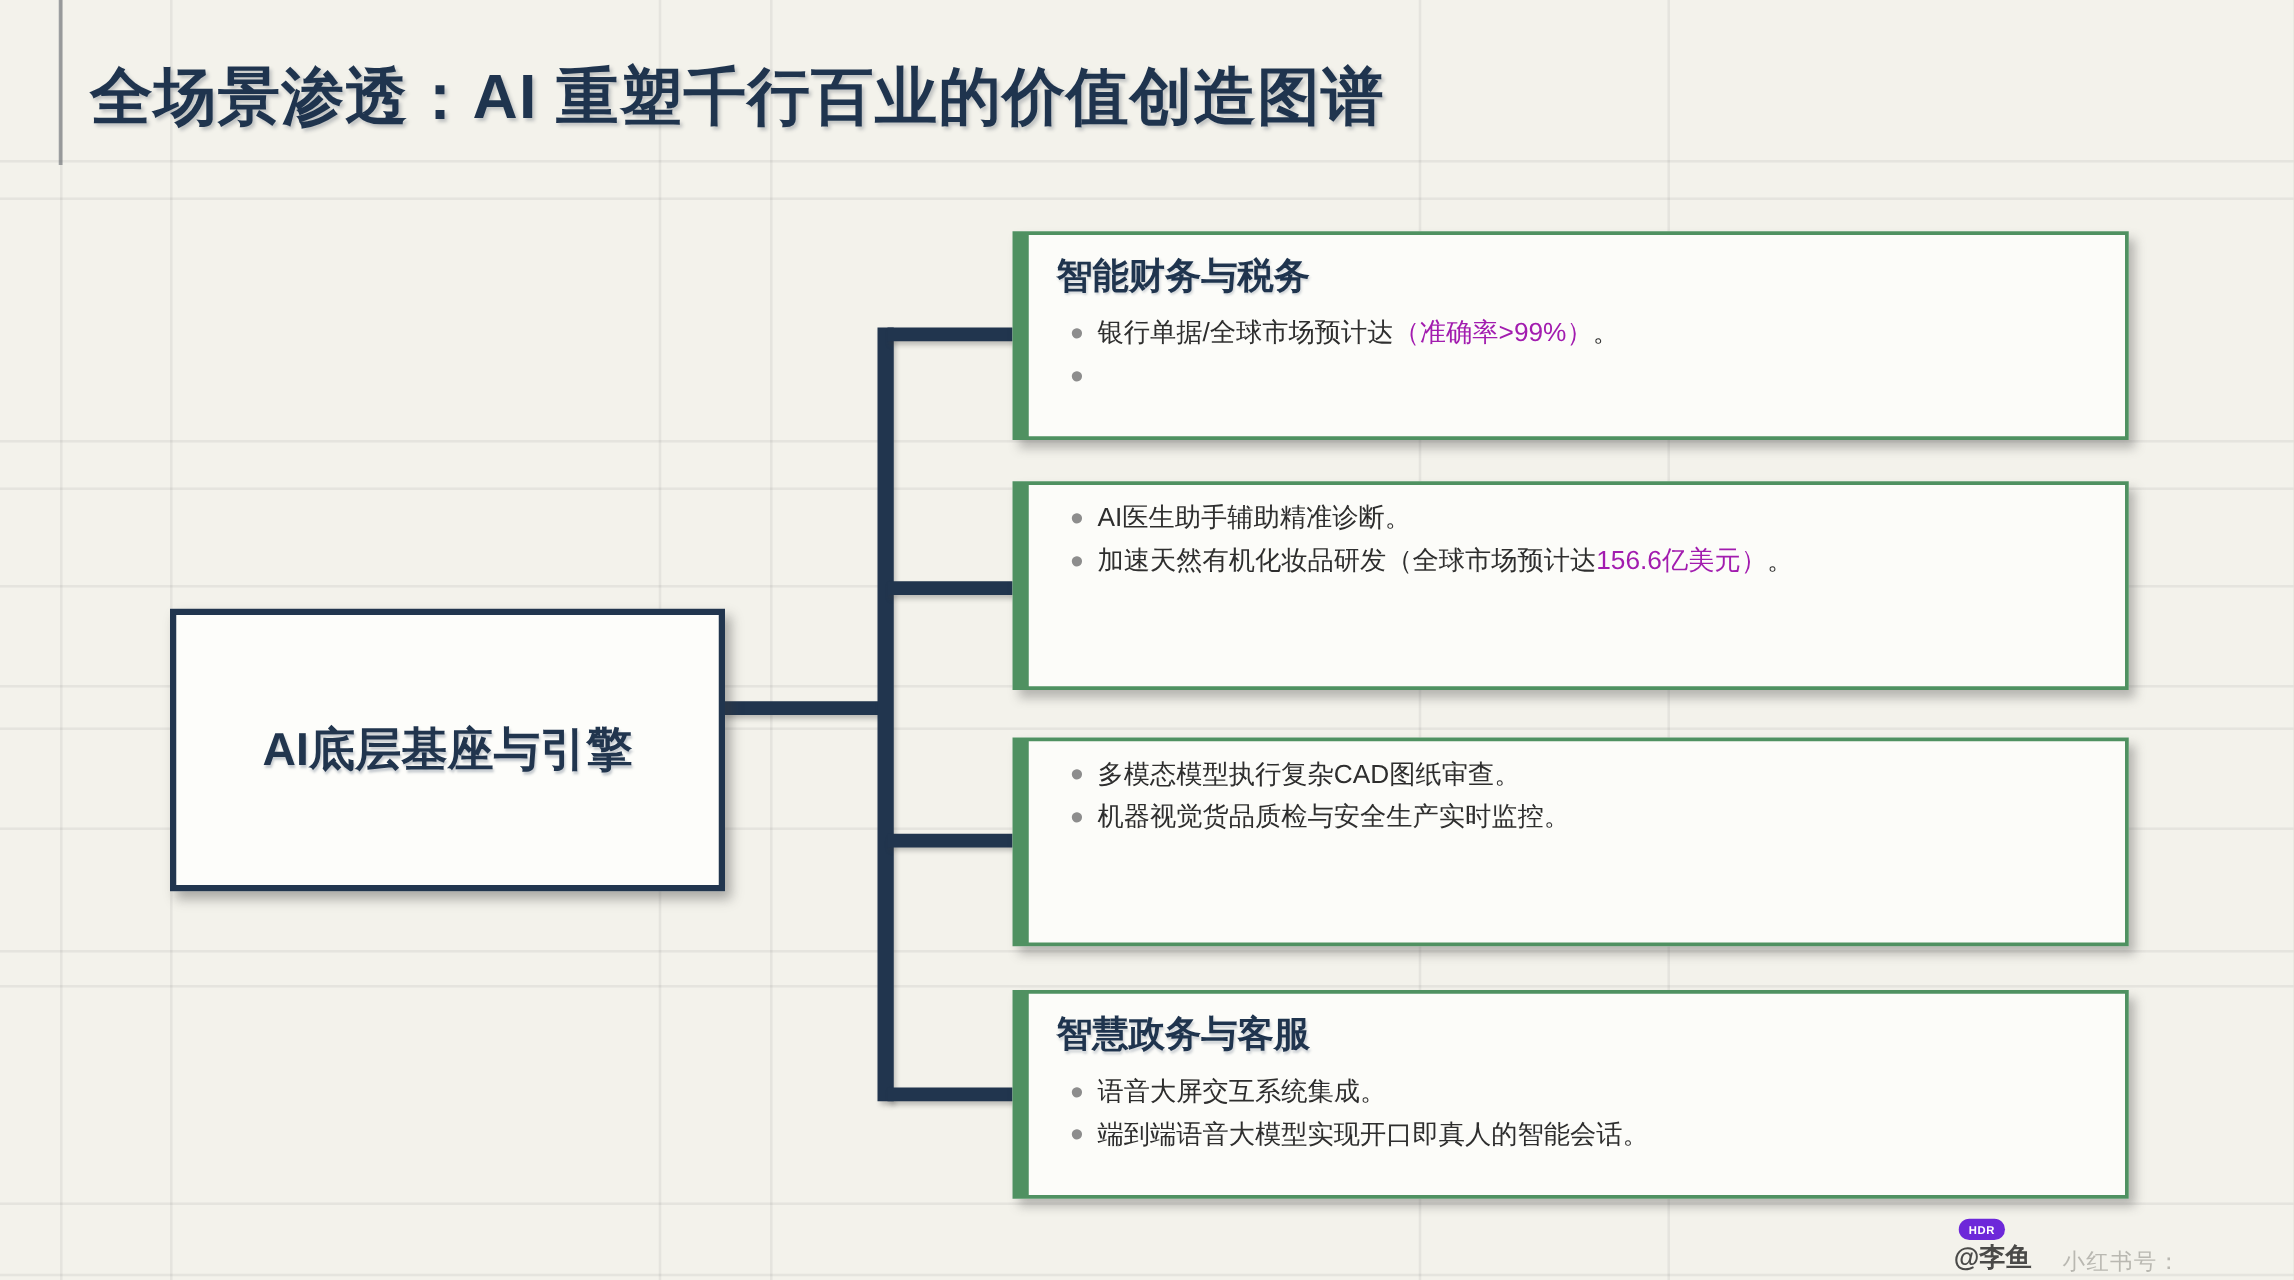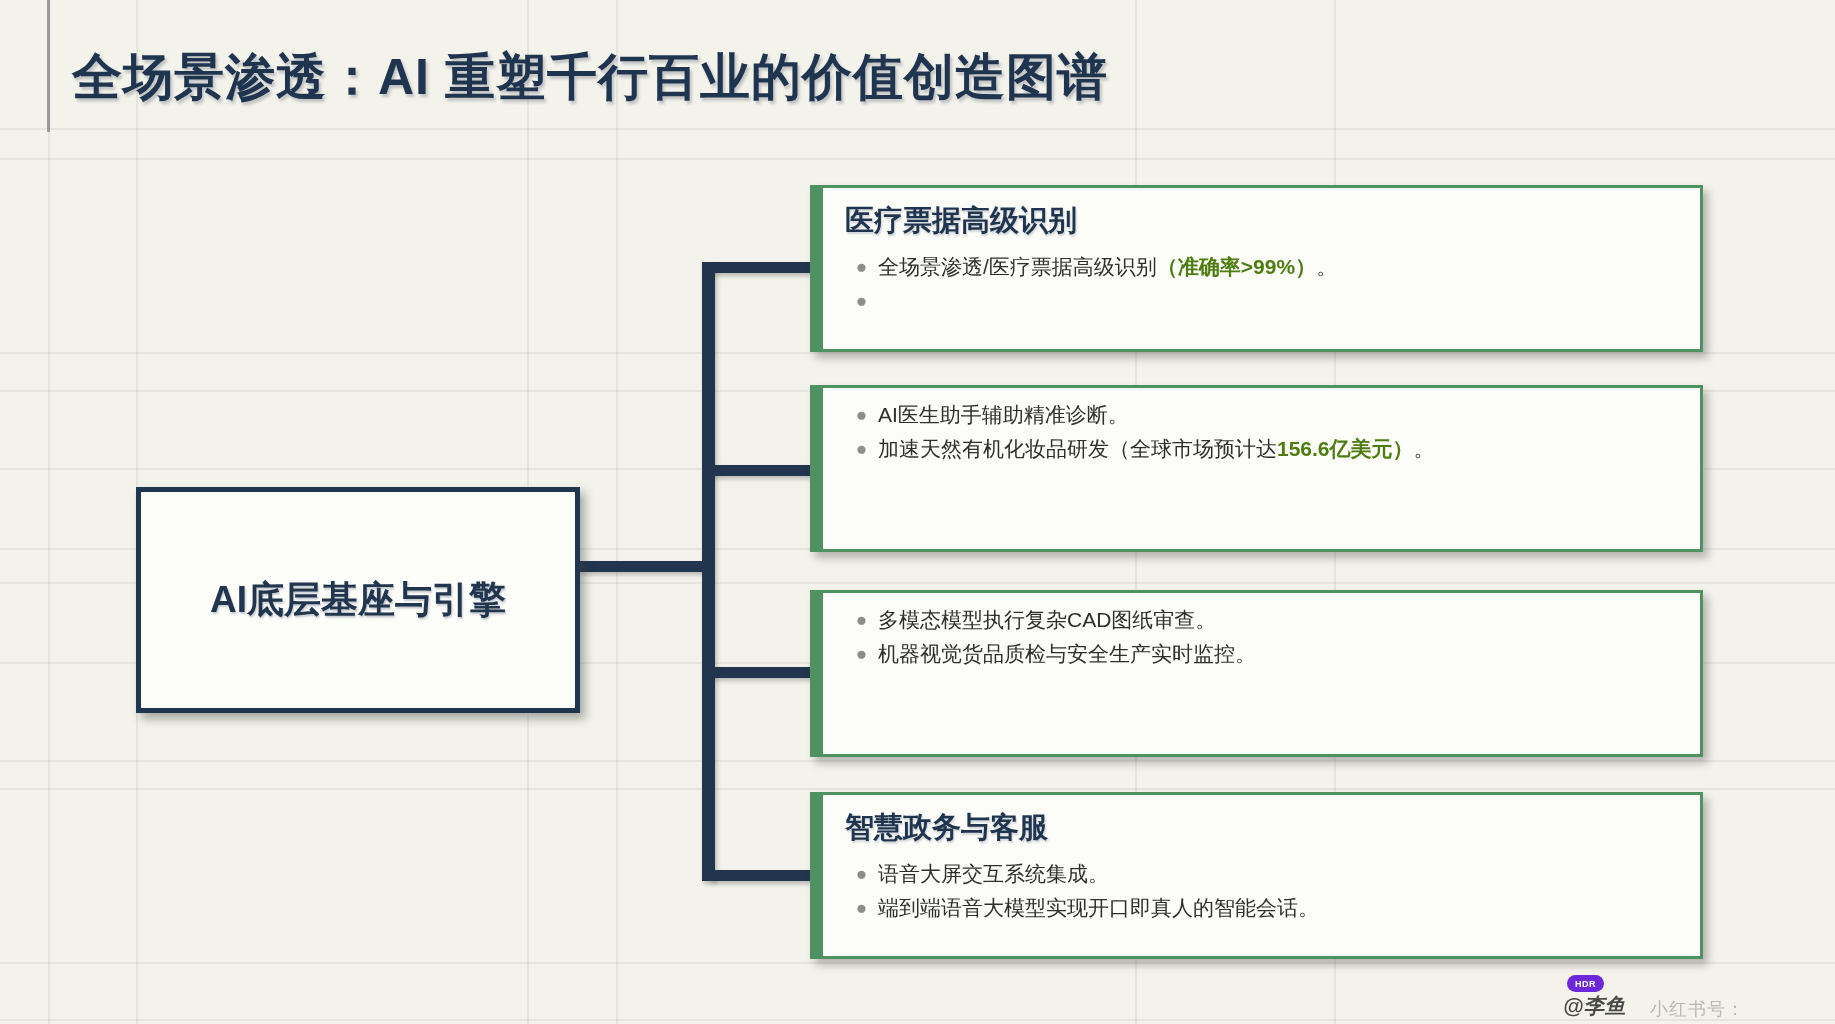--- a/index.html
+++ b/index.html
@@ -53,29 +53,29 @@
   }
   .bb1{top:185px;} .bb2{top:385px;} .bb3{top:590px;} .bb4{top:792px;}
   .branch-title{
     font-size:29px;font-weight:bold;color:#1f344e;
     margin:3px 0 9px 0;
     text-shadow:1px 2px 2px rgba(31,52,78,0.20);
   }
   .bullet{display:flex;align-items:flex-start;font-size:21px;line-height:34px;color:#2e2e2e;}
   .bullet .dot{flex:0 0 33px;text-align:center;color:#8d8d8d;font-size:19px;line-height:34px;}
   .bullet .bt{white-space:nowrap;}
-  .green{color:#4d7c0f;font-weight:bold;}
+  .green{color:#a21caf;font-weight:normal;}
 
   .wm-badge{
     position:absolute;left:1567px;top:975px;width:37px;height:17px;
     border-radius:9px;background:#6d28d9;color:#ffffff;
     font-size:9px;font-weight:bold;letter-spacing:0.5px;
     display:flex;align-items:center;justify-content:center;
   }
-  .wm-handle{position:absolute;left:1563px;top:992px;font-size:21px;font-weight:bold;color:#4a4a48;font-style:italic;}
+  .wm-handle{position:absolute;left:1563px;top:992px;font-size:21px;font-weight:bold;color:#4a4a48;}
   .wm-account{position:absolute;left:1650px;top:997px;font-size:18px;color:#b9b8b1;letter-spacing:1px;}
 </style>
 </head>
 <body>
 
 <div class="stage">
 
   <div class="vline-dark"></div>
   <div class="vline" style="left:48px"></div>
   <div class="vline" style="left:136px"></div>
@@ -103,24 +103,24 @@
   <div class="conn conn-b1"></div>
   <div class="conn conn-b2"></div>
   <div class="conn conn-b3"></div>
   <div class="conn conn-b4"></div>
 
   <div class="root-node">
     <div class="label">AI底层基座与引擎</div>
   </div>
 
   <div class="branch-box bb1">
-    <div class="branch-title">医疗票据高级识别</div>
+    <div class="branch-title">智能财务与税务</div>
     <div class="bullet">
       <span class="dot">●</span>
-      <span class="bt"><span>全场景渗透/医疗票据高级识别</span><span class="green">（准确率&gt;99%）</span><span>。</span></span>
+      <span class="bt"><span>银行单据/全球市场预计达</span><span class="green">（准确率&gt;99%）</span><span>。</span></span>
     </div>
     <div class="bullet">
       <span class="dot">●</span>
     </div>
   </div>
 
   <div class="branch-box bb2">
     <div class="bullet">
       <span class="dot">●</span>
       <span class="bt"><span>AI医生助手辅助精准诊断。</span><span class="green"></span><span></span></span>

